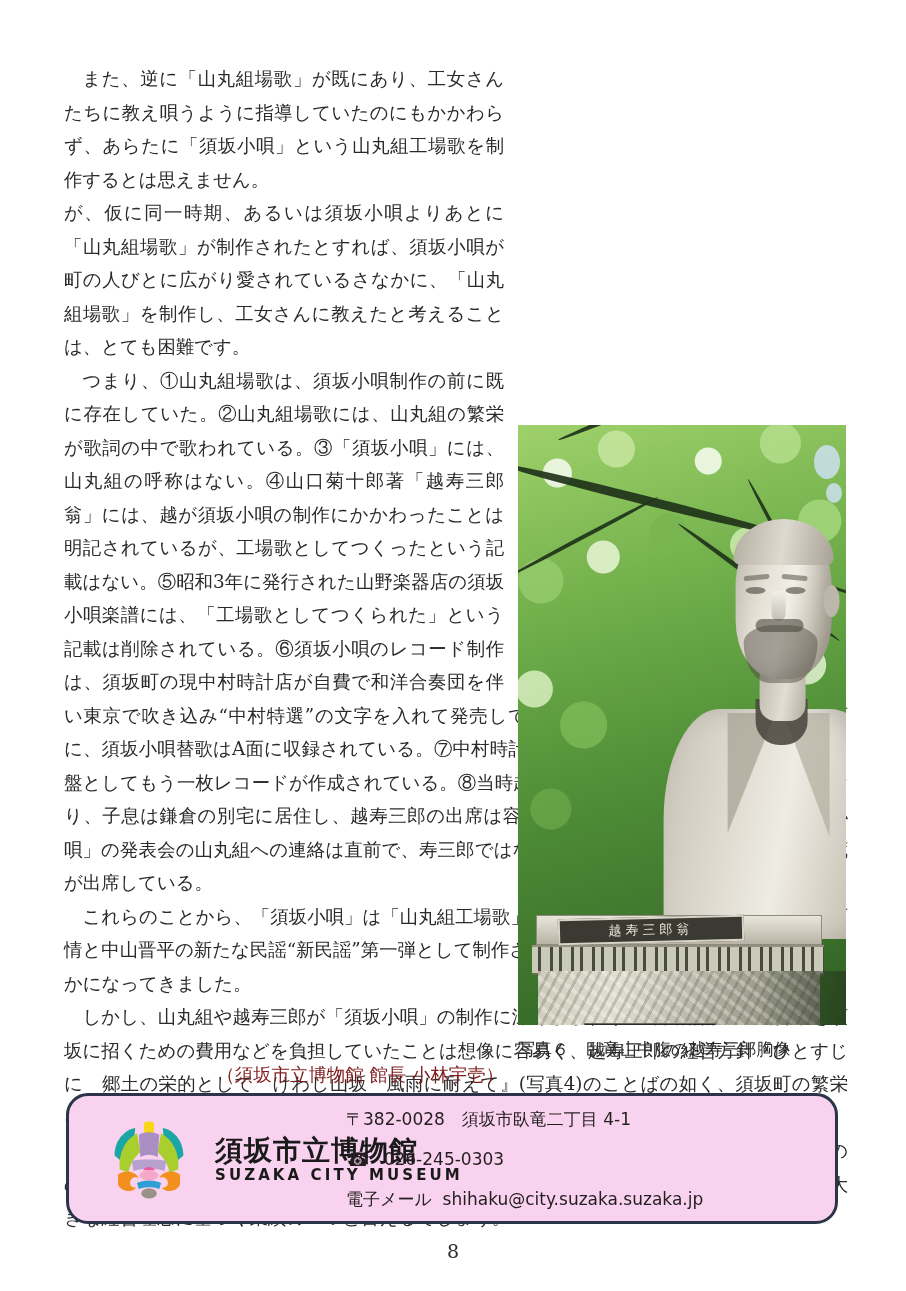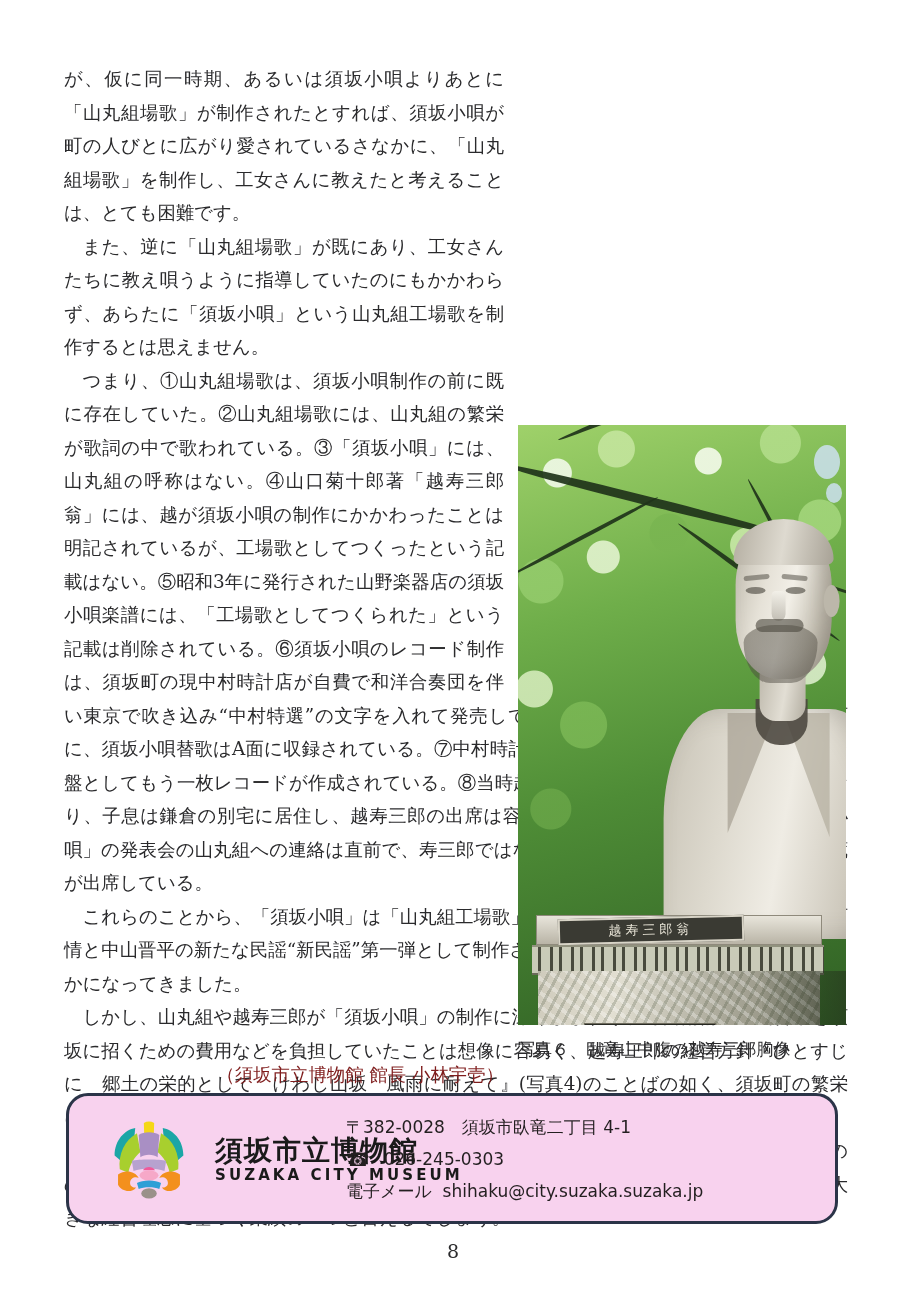--- a/index.html
+++ b/index.html
@@ -358,21 +358,21 @@
     letter-spacing: 3.1px;
     color: #1a1a1a;
     white-space: nowrap;
   }
   .contact-lines {
     flex: 1;
     padding-left: 8px;
     display: flex;
     flex-direction: column;
     justify-content: center;
-    gap: 6px;
+    gap: 14px;
   }
   .c-line {
     font-family: "DejaVu Sans", "Liberation Sans", sans-serif;
     font-size: 17px;
     line-height: 26px;
     color: #231f20;
     white-space: pre;
     display: flex;
     align-items: center;
   }
@@ -395,22 +395,22 @@
   }
 </style>
 </head>
 <body>
 
 <div class="page">
 
   <div class="article">
     <div class="photo-float"></div>
 
+    <p class="para indent">また、逆に「山丸組場歌」が既にあり、工女さんたちに教え唄うように指導していたのにもかかわらず、あらたに「須坂小唄」という山丸組工場歌を制作するとは思えません。</p>
     <p class="para">が、仮に同一時期、あるいは須坂小唄よりあとに「山丸組場歌」が制作されたとすれば、須坂小唄が町の人びとに広がり愛されているさなかに、「山丸組場歌」を制作し、工女さんに教えたと考えることは、とても困難です。</p>
-    <p class="para indent">また、逆に「山丸組場歌」が既にあり、工女さんたちに教え唄うように指導していたのにもかかわらず、あらたに「須坂小唄」という山丸組工場歌を制作するとは思えません。</p>
     <p class="para indent">つまり、①山丸組場歌は、須坂小唄制作の前に既に存在していた。②山丸組場歌には、山丸組の繁栄が歌詞の中で歌われている。③「須坂小唄」には、山丸組の呼称はない。④山口菊十郎著「越寿三郎翁」には、越が須坂小唄の制作にかかわったことは明記されているが、工場歌としてつくったという記載はない。⑤昭和3年に発行された山野楽器店の須坂小唄楽譜には、「工場歌としてつくられた」という記載は削除されている。⑥須坂小唄のレコード制作は、須坂町の現中村時計店が自費で和洋合奏団を伴い東京で吹き込み“中村特選”の文字を入れて発売しており、中山晋平伴奏の須坂小唄はB面に、須坂小唄替歌はA面に収録されている。⑦中村時計店のレコードに併せて、ニッポノホン盤としてもう一枚レコードが作成されている。⑧当時越寿三郎は、東京都内に住居を構えており、子息は鎌倉の別宅に居住し、越寿三郎の出席は容易であったにもかかわらず、「須坂小唄」の発表会の山丸組への連絡は直前で、寿三郎ではなく、急遽東京支店の寿三郎長男の泰蔵が出席している。</p>
     <p class="para indent">これらのことから、「須坂小唄」は「山丸組工場歌」としてつくられたのではなく、野口雨情と中山晋平の新たな民謡“新民謡”第一弾として制作されたとすべきであるということが明らかになってきました。</p>
     <p class="para indent">しかし、山丸組や越寿三郎が「須坂小唄」の制作に深くかかわり、野口雨情・中山晋平を須坂に招くための費用などを負担していたことは想像に容易く、越寿三郎の経営方針『ひとすじに　郷土の栄的として　けわし山坂　風雨に耐えて』(写真4)のことばの如く、須坂町の繁栄に尽くした越の姿が浮かんできます。</p>
     <p class="para indent">須坂小唄は、越寿三郎や自ら経営する会社「山丸組」がその制作に深く関与していたものの、工場歌として制作されたものではなく、須坂という郷土に貢献しようとする越寿三郎の大きな経営理念に基づく業績の一つと言えるでしょう。</p>
   </div>
 
   <div class="photo">
     <div class="foliage"></div>
     <div class="sky s1"></div>
     <div class="sky s2"></div>

